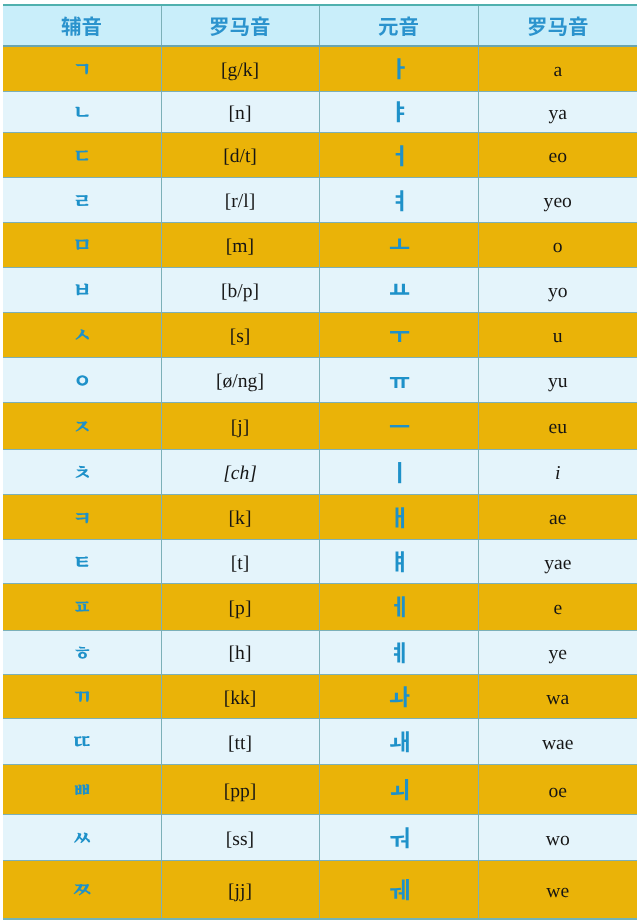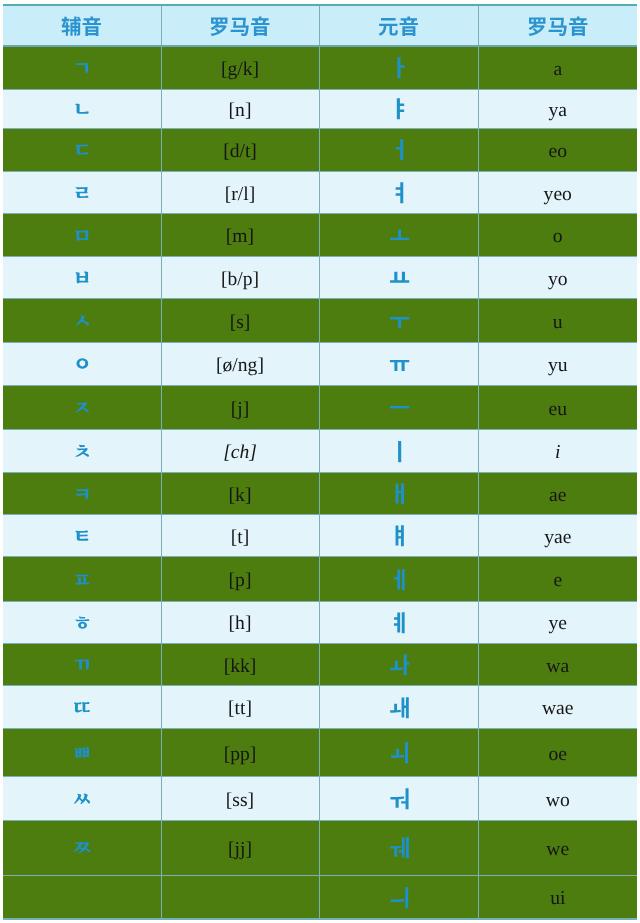--- a/index.html
+++ b/index.html
@@ -43,21 +43,21 @@
     border-bottom: 1px solid #7cb0b8;
   }
   table.jamo-table th:first-child,
   table.jamo-table td:first-child { border-left: none; }
   table.jamo-table tbody tr:last-child td { border-bottom: none; }
   table.jamo-table thead th {
     height: 39px;
     background: #c9eefa;
     border-bottom: 2px solid #6ba5ae;
   }
-  table.jamo-table tbody tr.row-odd td { background: #4d7c0f; }
+  table.jamo-table tbody tr.row-odd td { background: #eab308; }
   table.jamo-table tbody tr.row-even td { background: #e4f4fb; }
 
   .rom {
     font-family: "Liberation Serif", serif;
     font-size: 19.6px;
     font-weight: 400;
     color: #151515;
     line-height: 1;
     display: inline-block;
     position: relative;
@@ -609,31 +609,15 @@
                 <path fill="#1e91c9" transform="translate(0,0) scale(1,-1)" d="M148 167V-17H173V167ZM84 53V33H112V-11H136V163H112V53ZM12 66C22 66 33 66 46 67V-4H71V69C83 70 95 71 105 73L103 91C75 87 35 86 10 86Z"></path>
               </svg>
             </span>
           </td>
           <td>
             <span class="cellbox">
               <span class="rom">we</span>
             </span>
           </td>
         </tr>
-        <tr class="row-odd" style="height: 42px;">
-          <td></td>
-          <td></td>
-          <td>
-            <span class="cellbox">
-              <svg class="glyph" width="23.000" height="23.000" viewBox="0 -176 200 200" style="position: relative; top: 0px; left: 1.5px;">
-                <path fill="#1e91c9" transform="translate(0,0) scale(1,-1)" d="M141 166V-18H167V166ZM16 37C50 37 92 38 132 44L130 63C92 59 48 58 13 58Z"></path>
-              </svg>
-            </span>
-          </td>
-          <td>
-            <span class="cellbox">
-              <span class="rom">ui</span>
-            </span>
-          </td>
-        </tr>
       </tbody>
   </table>
 </div>
 
 </body></html>

